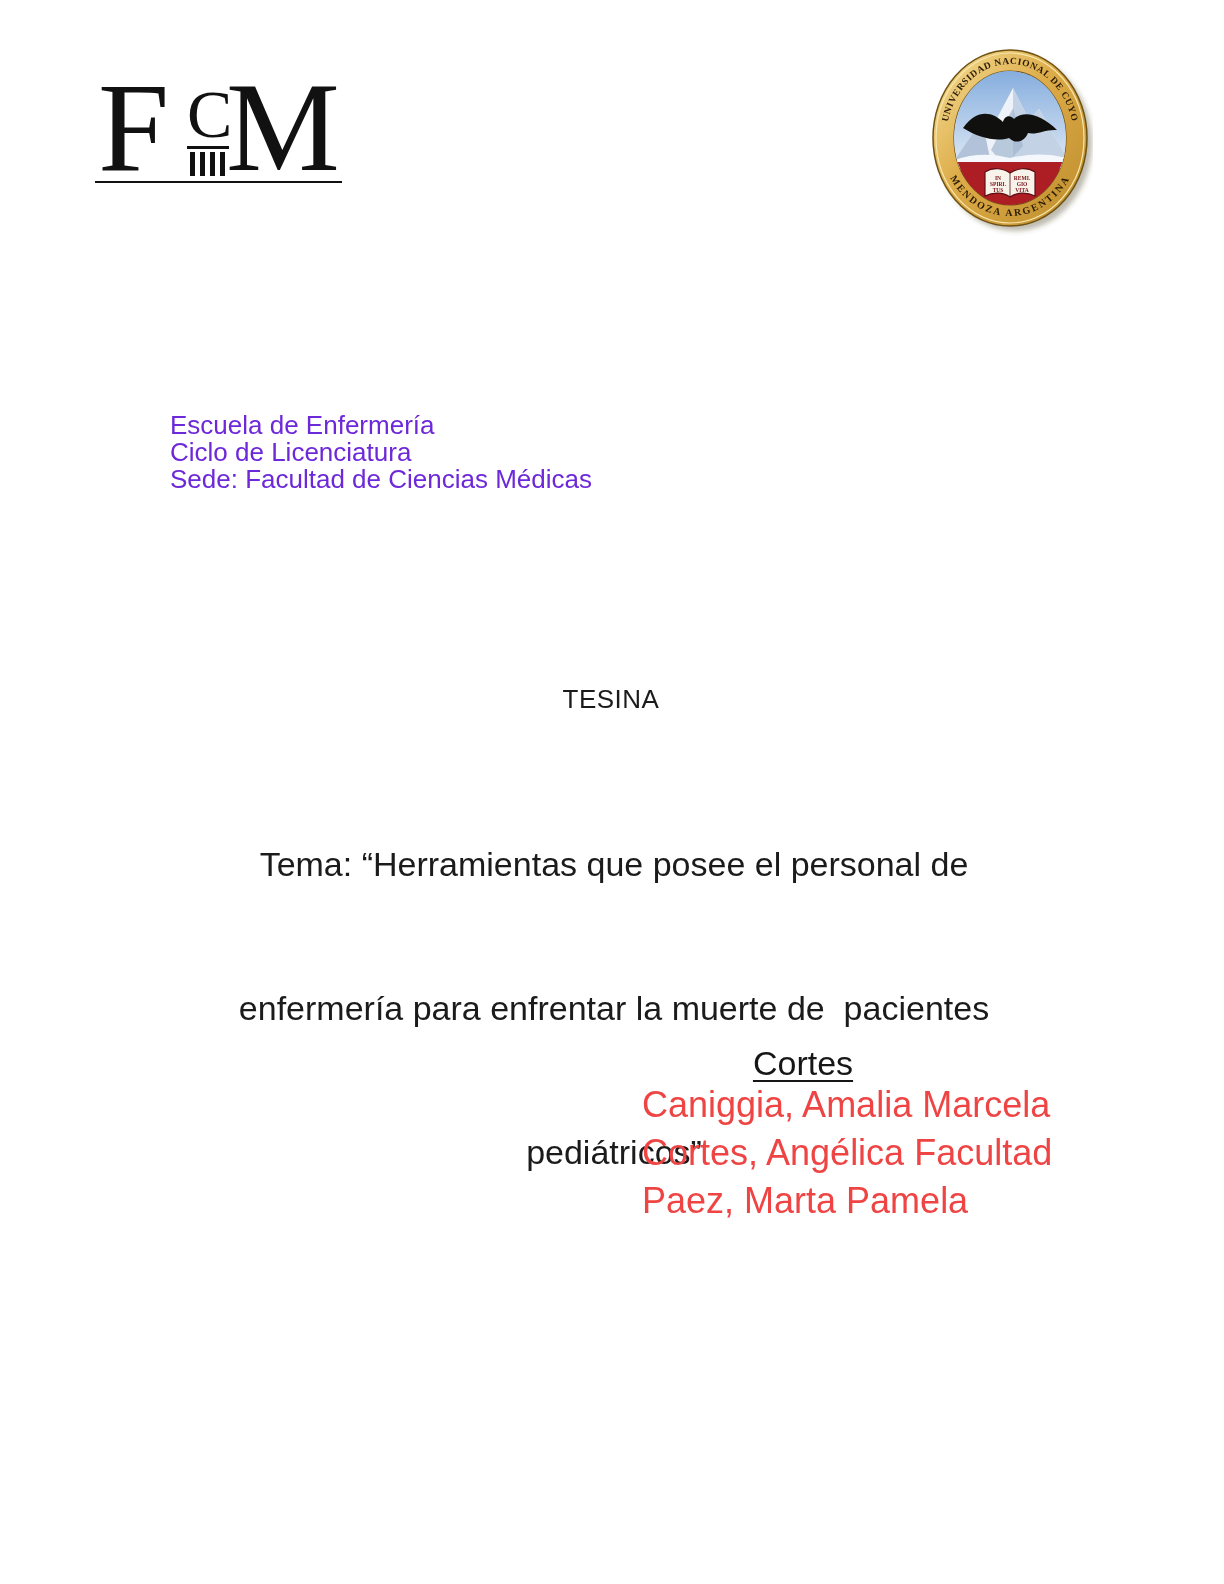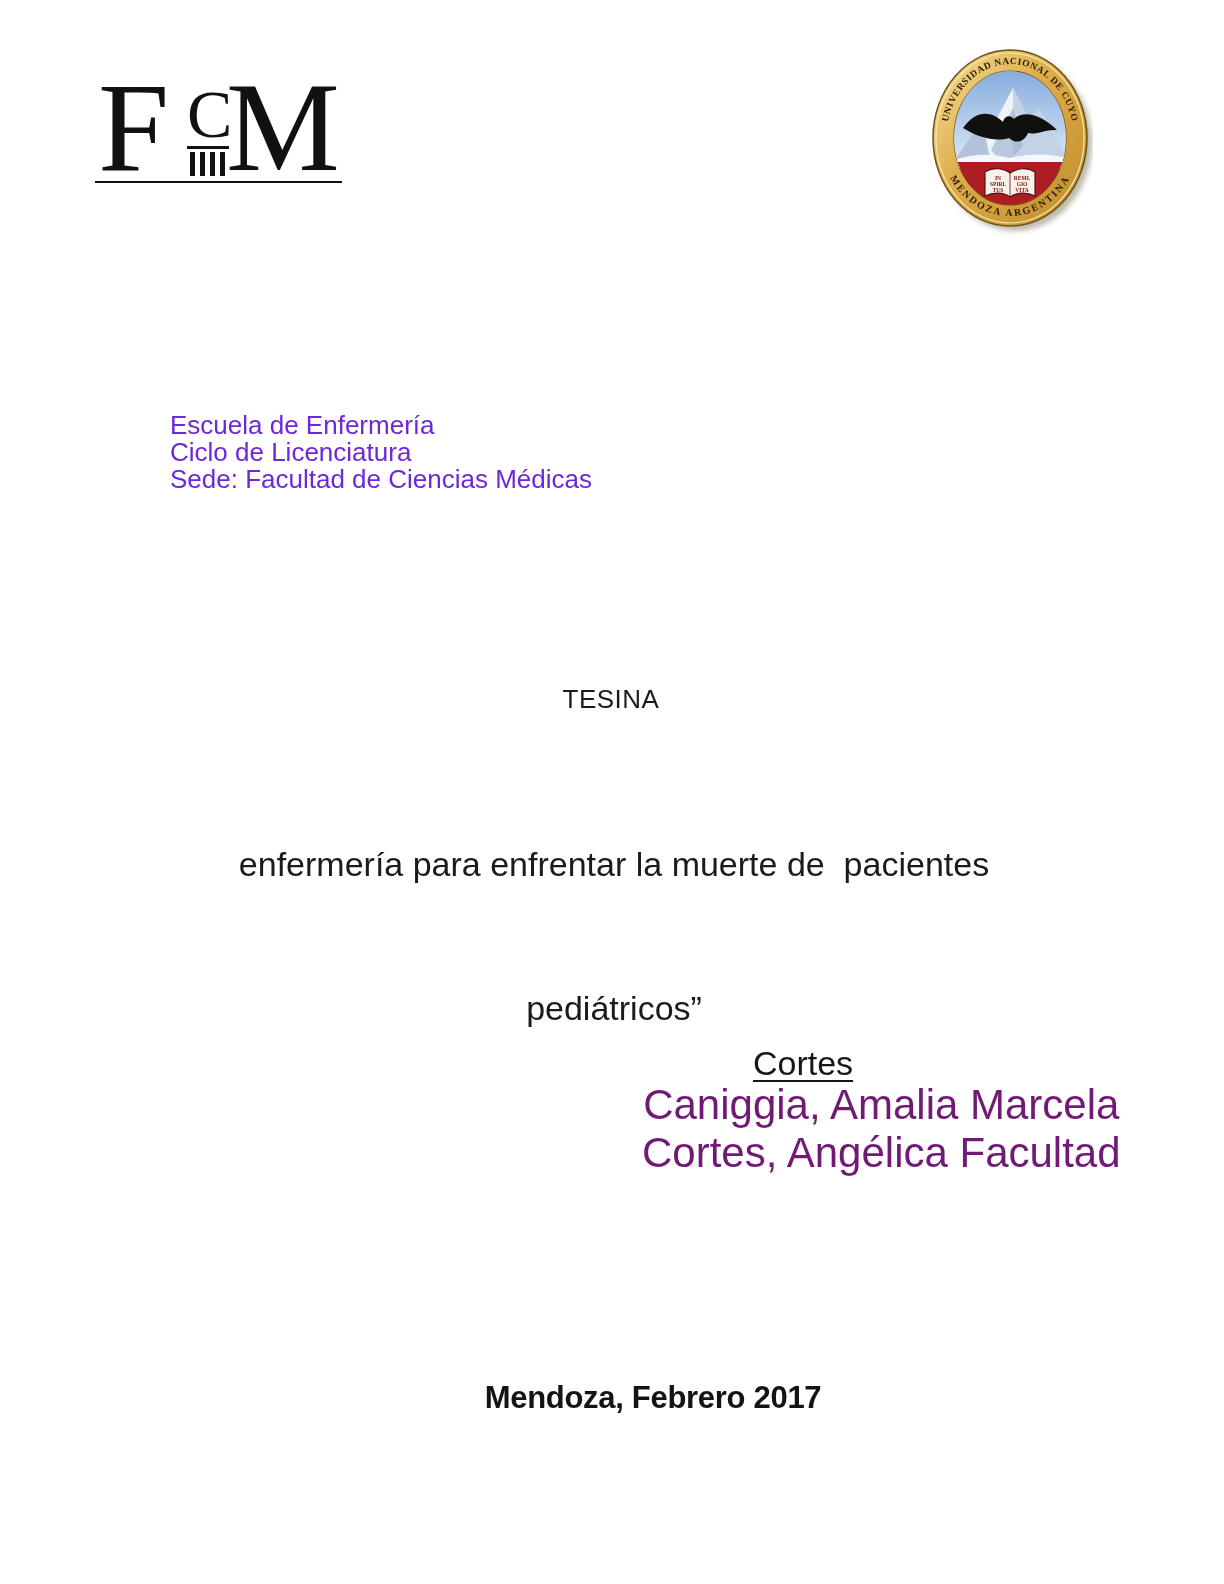--- a/index.html
+++ b/index.html
@@ -62,23 +62,22 @@
     position:absolute;left:803px;top:1044px;
     transform:translateX(-50%);
     font-size:34px;color:#161616;
     text-decoration:underline;
     text-decoration-thickness:2px;
     text-underline-offset:5px;
     white-space:nowrap;
   }
   .author-names{
     position:absolute;left:642px;top:1081px;
-    font-size:42px;line-height:48px;color:#701a75;
+    font-size:36px;line-height:48px;color:#ef4444;
     white-space:nowrap;
-    text-align:center;
   }
   
   .footer{
     position:absolute;left:653px;top:1380px;
     transform:translateX(-50%);
     font-size:31px;font-weight:700;color:#141414;
     letter-spacing:-0.3px;
     white-space:nowrap;
   }
 </style>
@@ -164,25 +163,26 @@
 
   <div class="inst">
     <div>Escuela de Enfermería</div>
     <div>Ciclo de Licenciatura</div>
     <div>Sede: Facultad de Ciencias Médicas</div>
   </div>
 
   <div class="tesina">TESINA</div>
 
   <div class="title">
+    <div>Tema: “Herramientas que posee el personal de</div>
     <div>enfermería para enfrentar la muerte de  pacientes</div>
     <div>pediátricos”</div>
   </div>
 
   <div class="authors-heading">Cortes</div>
   <div class="author-names">
     <div>Caniggia, Amalia Marcela</div>
     <div>Cortes, Angélica Facultad</div>
+    <div>Paez, Marta Pamela</div>
   </div>
 
-  <div class="footer">Mendoza, Febrero 2017</div>
 
 </div>
 
 </body></html>

